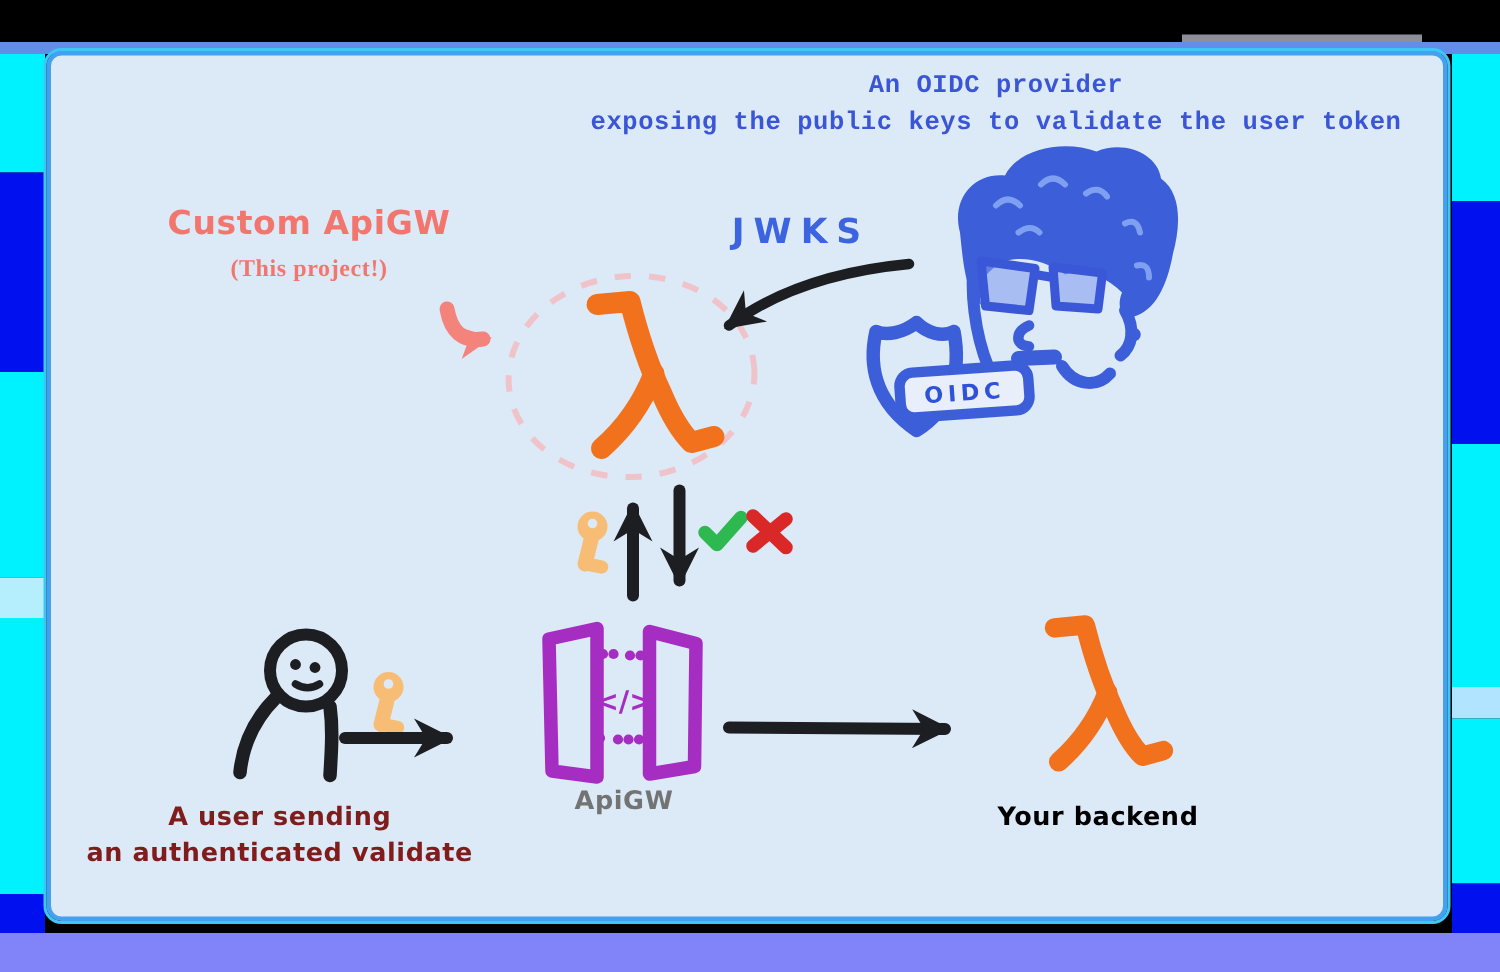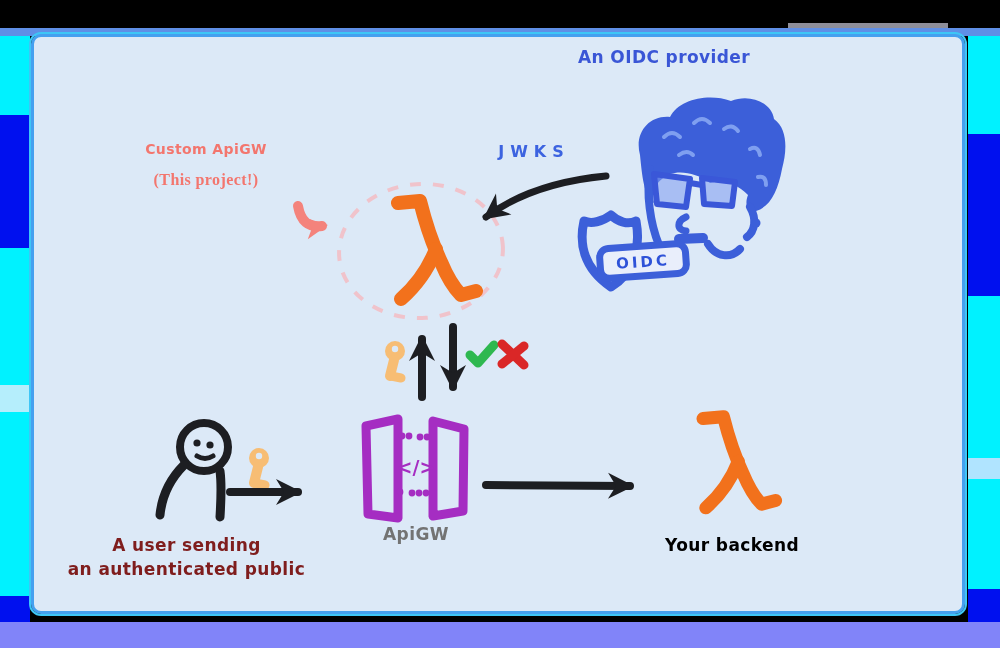--- a/index.html
+++ b/index.html
@@ -4,25 +4,25 @@
 <style>
   html,body{margin:0;padding:0;}
   body{width:1000px;height:648px;position:relative;background:#000;overflow:hidden;
        font-family:"DejaVu Sans","Liberation Sans",sans-serif;}
   .stripe{position:absolute;}
   .canvas{position:absolute;left:31px;top:34px;width:928px;height:574px;
           background:#dce9f7;border:3px solid #45a0ef;outline:2px solid #3ec6f6;
           border-radius:10px;}
   .art{position:absolute;left:0;top:0;}
   .lbl{position:absolute;text-align:center;font-weight:bold;letter-spacing:.4px;}
-  .title{left:320px;top:8px;width:620px;font-size:17px;line-height:25px;color:#3a56d6;}
+  .title{left:320px;top:8px;width:620px;font-size:17px;line-height:25px;color:#3a56d6;font-family:Liberation Mono, monospace;}
   .authorizer{left:40px;top:96px;width:264px;color:#f3766e;}
-  .authorizer .big{font-size:14px;line-height:33px;}
+  .authorizer .big{font-size:22px;line-height:33px;}
   .authorizer .note{font-size:16px;margin-top:5px;font-family:Liberation Serif, serif;}
-  .jwks{left:420px;top:105px;width:160px;font-size:16px;letter-spacing:6px;color:#3c63e0;}
+  .jwks{left:420px;top:105px;width:160px;font-size:23px;letter-spacing:6px;color:#3c63e0;}
   .userlbl{left:5px;top:496px;width:295px;font-size:17px;line-height:24px;color:#7f1d1d;text-align:center;}
   .gwlbl{left:330px;top:487px;width:104px;font-size:17px;color:#737373;}
   .backendlbl{left:578px;top:495px;width:240px;font-size:17px;line-height:26px;color:#000000;}
 </style>
 </head>
 <body>
 
 <div class="stripe" style="left:788px;top:23px;width:160px;height:6px;background:#8e8e99;"></div>
 <div class="stripe" style="left:0;top:28px;width:1000px;height:8px;background:#5f8fe6;"></div>
 <div class="stripe" style="left:0;top:36px;width:30px;height:79px;background:#00f2ff;"></div>
@@ -144,32 +144,33 @@
     <path d="M 577,178 C 568,185 557,187 550,184 C 545,206 549,231 577,250 C 600,236 607,211 602,184
              C 594,188 584,185 577,178 Z" fill="none" stroke="#3c5fd9" stroke-width="9" stroke-linejoin="round"></path>
     <g transform="rotate(-4 609 224)">
       <rect x="566" y="209" width="86" height="30" rx="9" fill="#e9eefb" stroke="#3c5fd9" stroke-width="7"></rect>
       <text x="609" y="230" text-anchor="middle" font-size="15" font-weight="bold" letter-spacing="3" fill="#2f52d8">OIDC</text>
     </g>
   </svg>
 
   <div class="lbl title">
     <div>An OIDC provider</div>
+    <div>exposing the public keys to validate the user token</div>
   </div>
 
   <div class="lbl authorizer">
     <div class="big">Custom ApiGW</div>
     <div class="note">(This project!)</div>
   </div>
 
   <div class="lbl jwks">JWKS</div>
 
   <div class="lbl userlbl">
     <div>A user sending</div>
-    <div>an authenticated public</div>
+    <div>an authenticated validate</div>
   </div>
 
   <div class="lbl gwlbl">ApiGW</div>
 
   <div class="lbl backendlbl">
     <div>Your backend</div>
   </div>
 
 </div>
 

